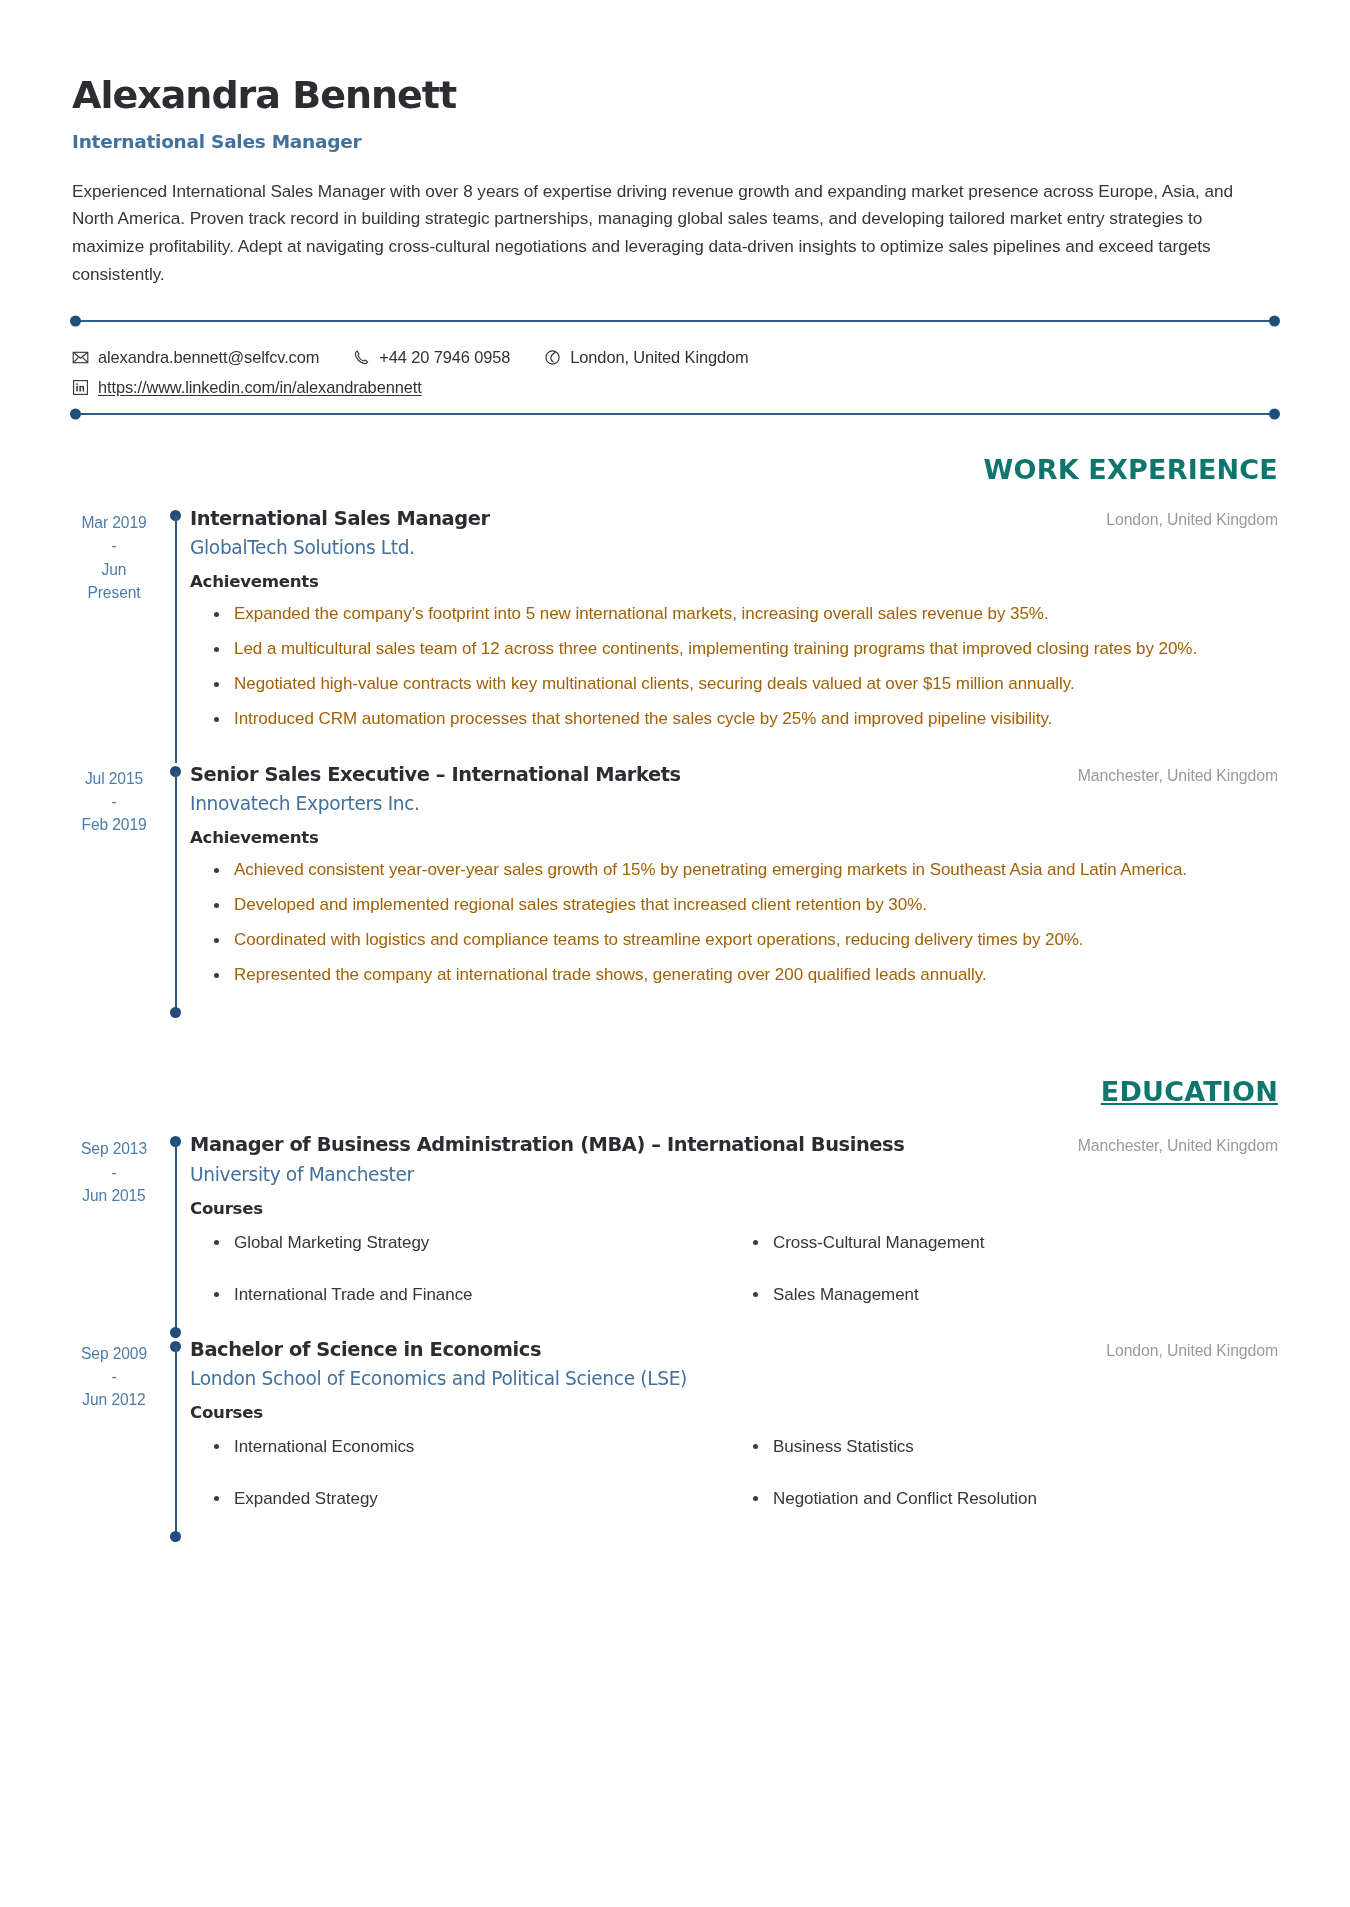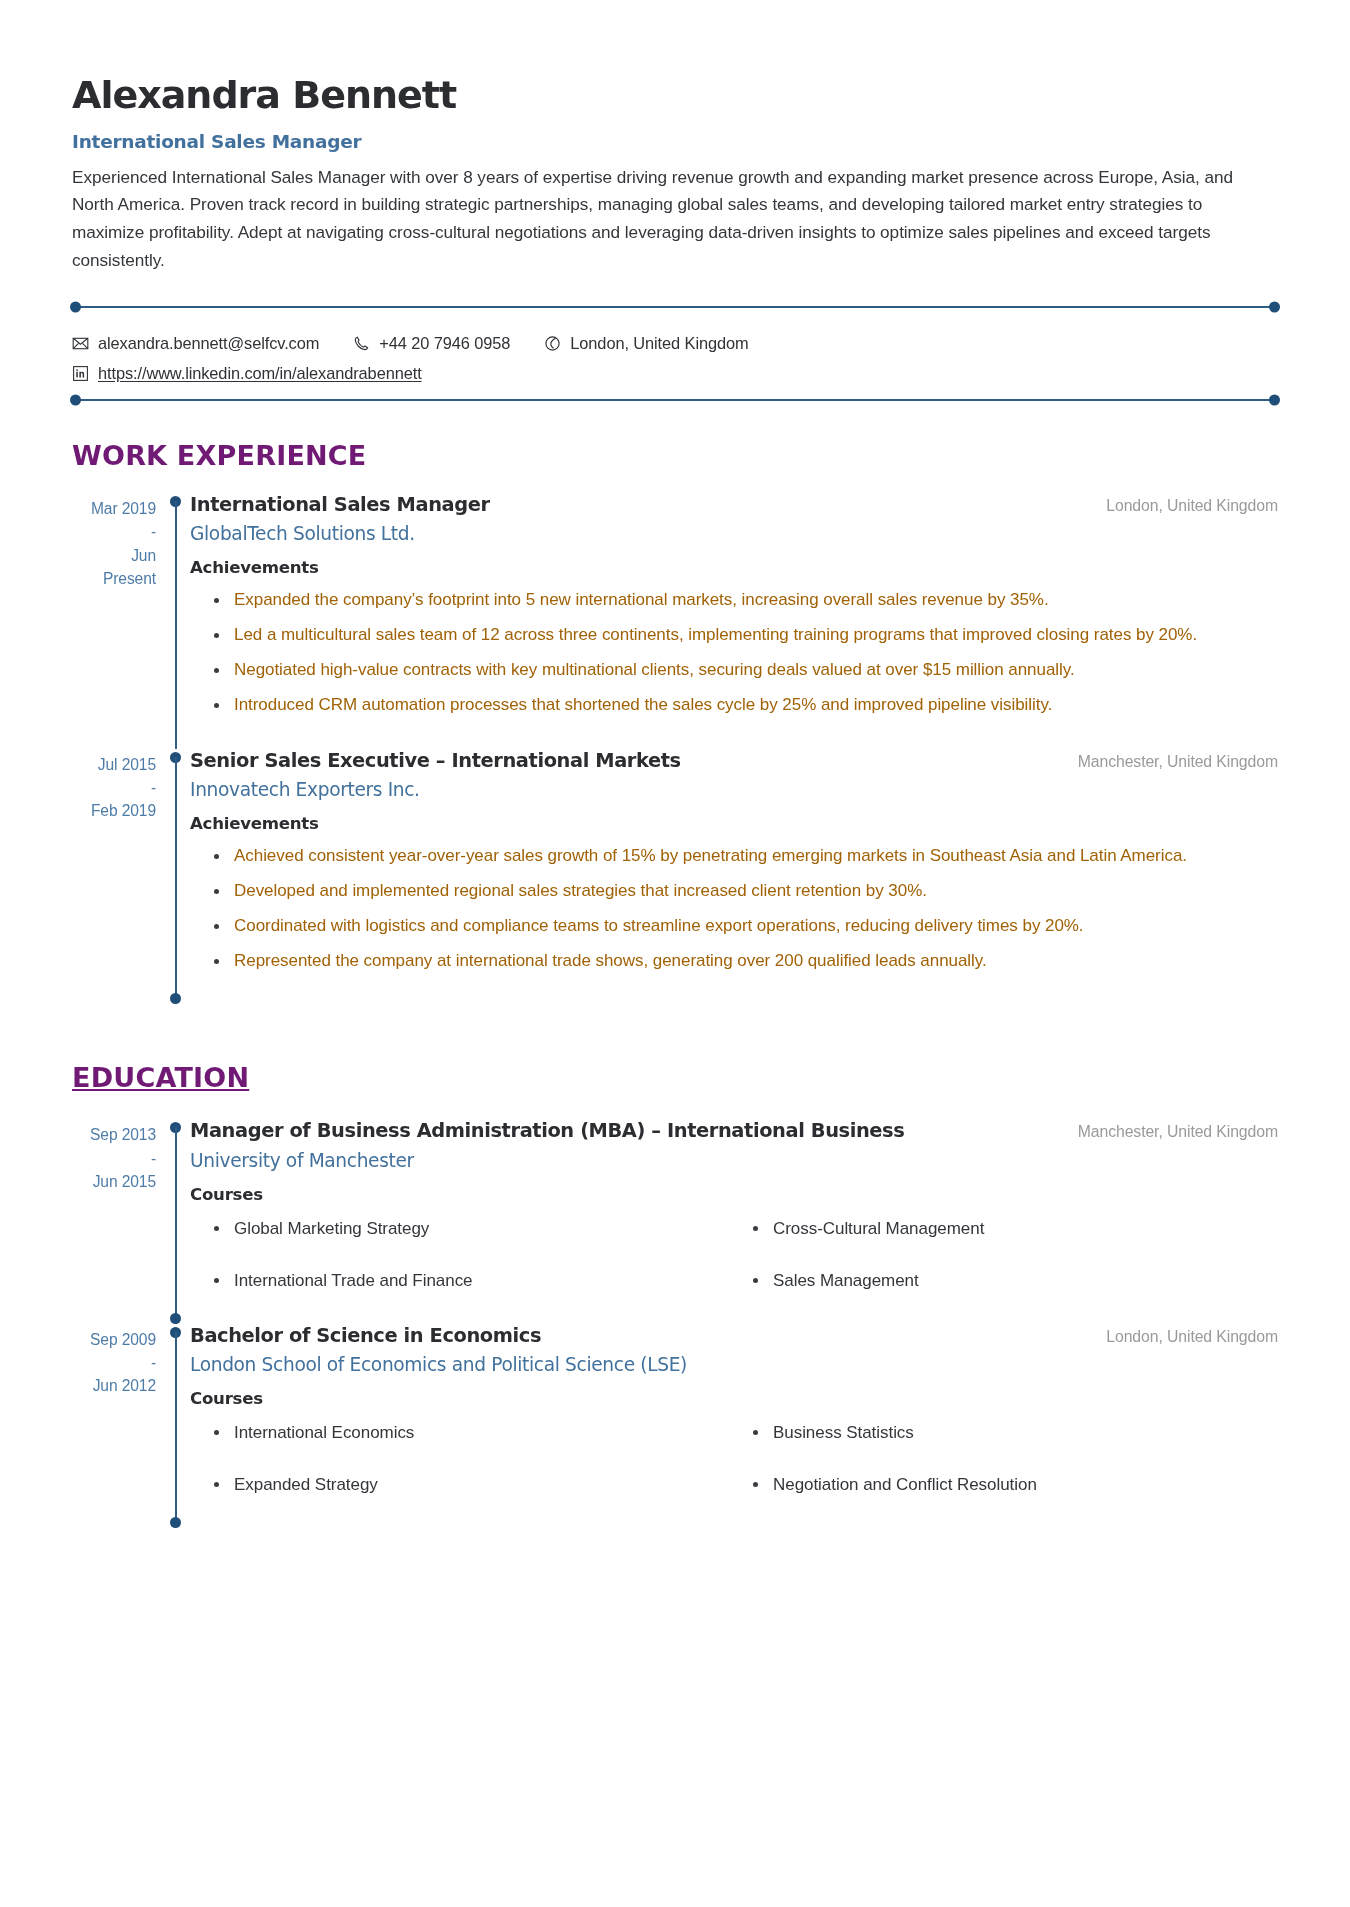--- a/index.html
+++ b/index.html
@@ -39,21 +39,21 @@
   .job-title {
     font-family: "DejaVu Sans", sans-serif;
     font-size: 18.5px;
     font-weight: 700;
     color: #41719c;
     letter-spacing: -0.25px;
     margin-top: 14px;
   }
 
   .summary {
-    margin-top: 12px;
+    margin-top: 26px;
     font-size: 17.2px;
     line-height: 1.62;
     color: #33363a;
     max-width: 1180px;
     letter-spacing: -0.05px;
   }
 
   
   .contact-band {
     margin-top: 31px;
@@ -120,44 +120,44 @@
     text-underline-offset: 2px;
   }
 
   
   .section { padding: 0 72px; }
 
   .section-heading {
     font-family: "DejaVu Sans", sans-serif;
     font-size: 27px;
     font-weight: 700;
-    color: #701a75;
+    color: #0f766e;
     letter-spacing: 0.2px;
-    text-align: left;
+    text-align: right;
     margin: 39px 0 22px 0;
   }
   .section-heading.education-heading { margin-top: 58px; margin-bottom: 26px; text-decoration: underline; }
 
   
   .entry {
     display: flex;
     align-items: stretch;
     position: relative;
   }
 
   .entry-dates {
     flex: 0 0 92px;
     width: 92px;
     padding-top: 4px;
     padding-right: 8px;
     font-size: 15.6px;
     line-height: 1.5;
     color: #4e7ca8;
     letter-spacing: -0.1px;
-    text-align: right;
+    text-align: center;
   }
   .entry-dates span { display: block; }
 
   .entry-track {
     flex: 0 0 26px;
     width: 26px;
     position: relative;
   }
   .entry-track .track-line {
     position: absolute;

